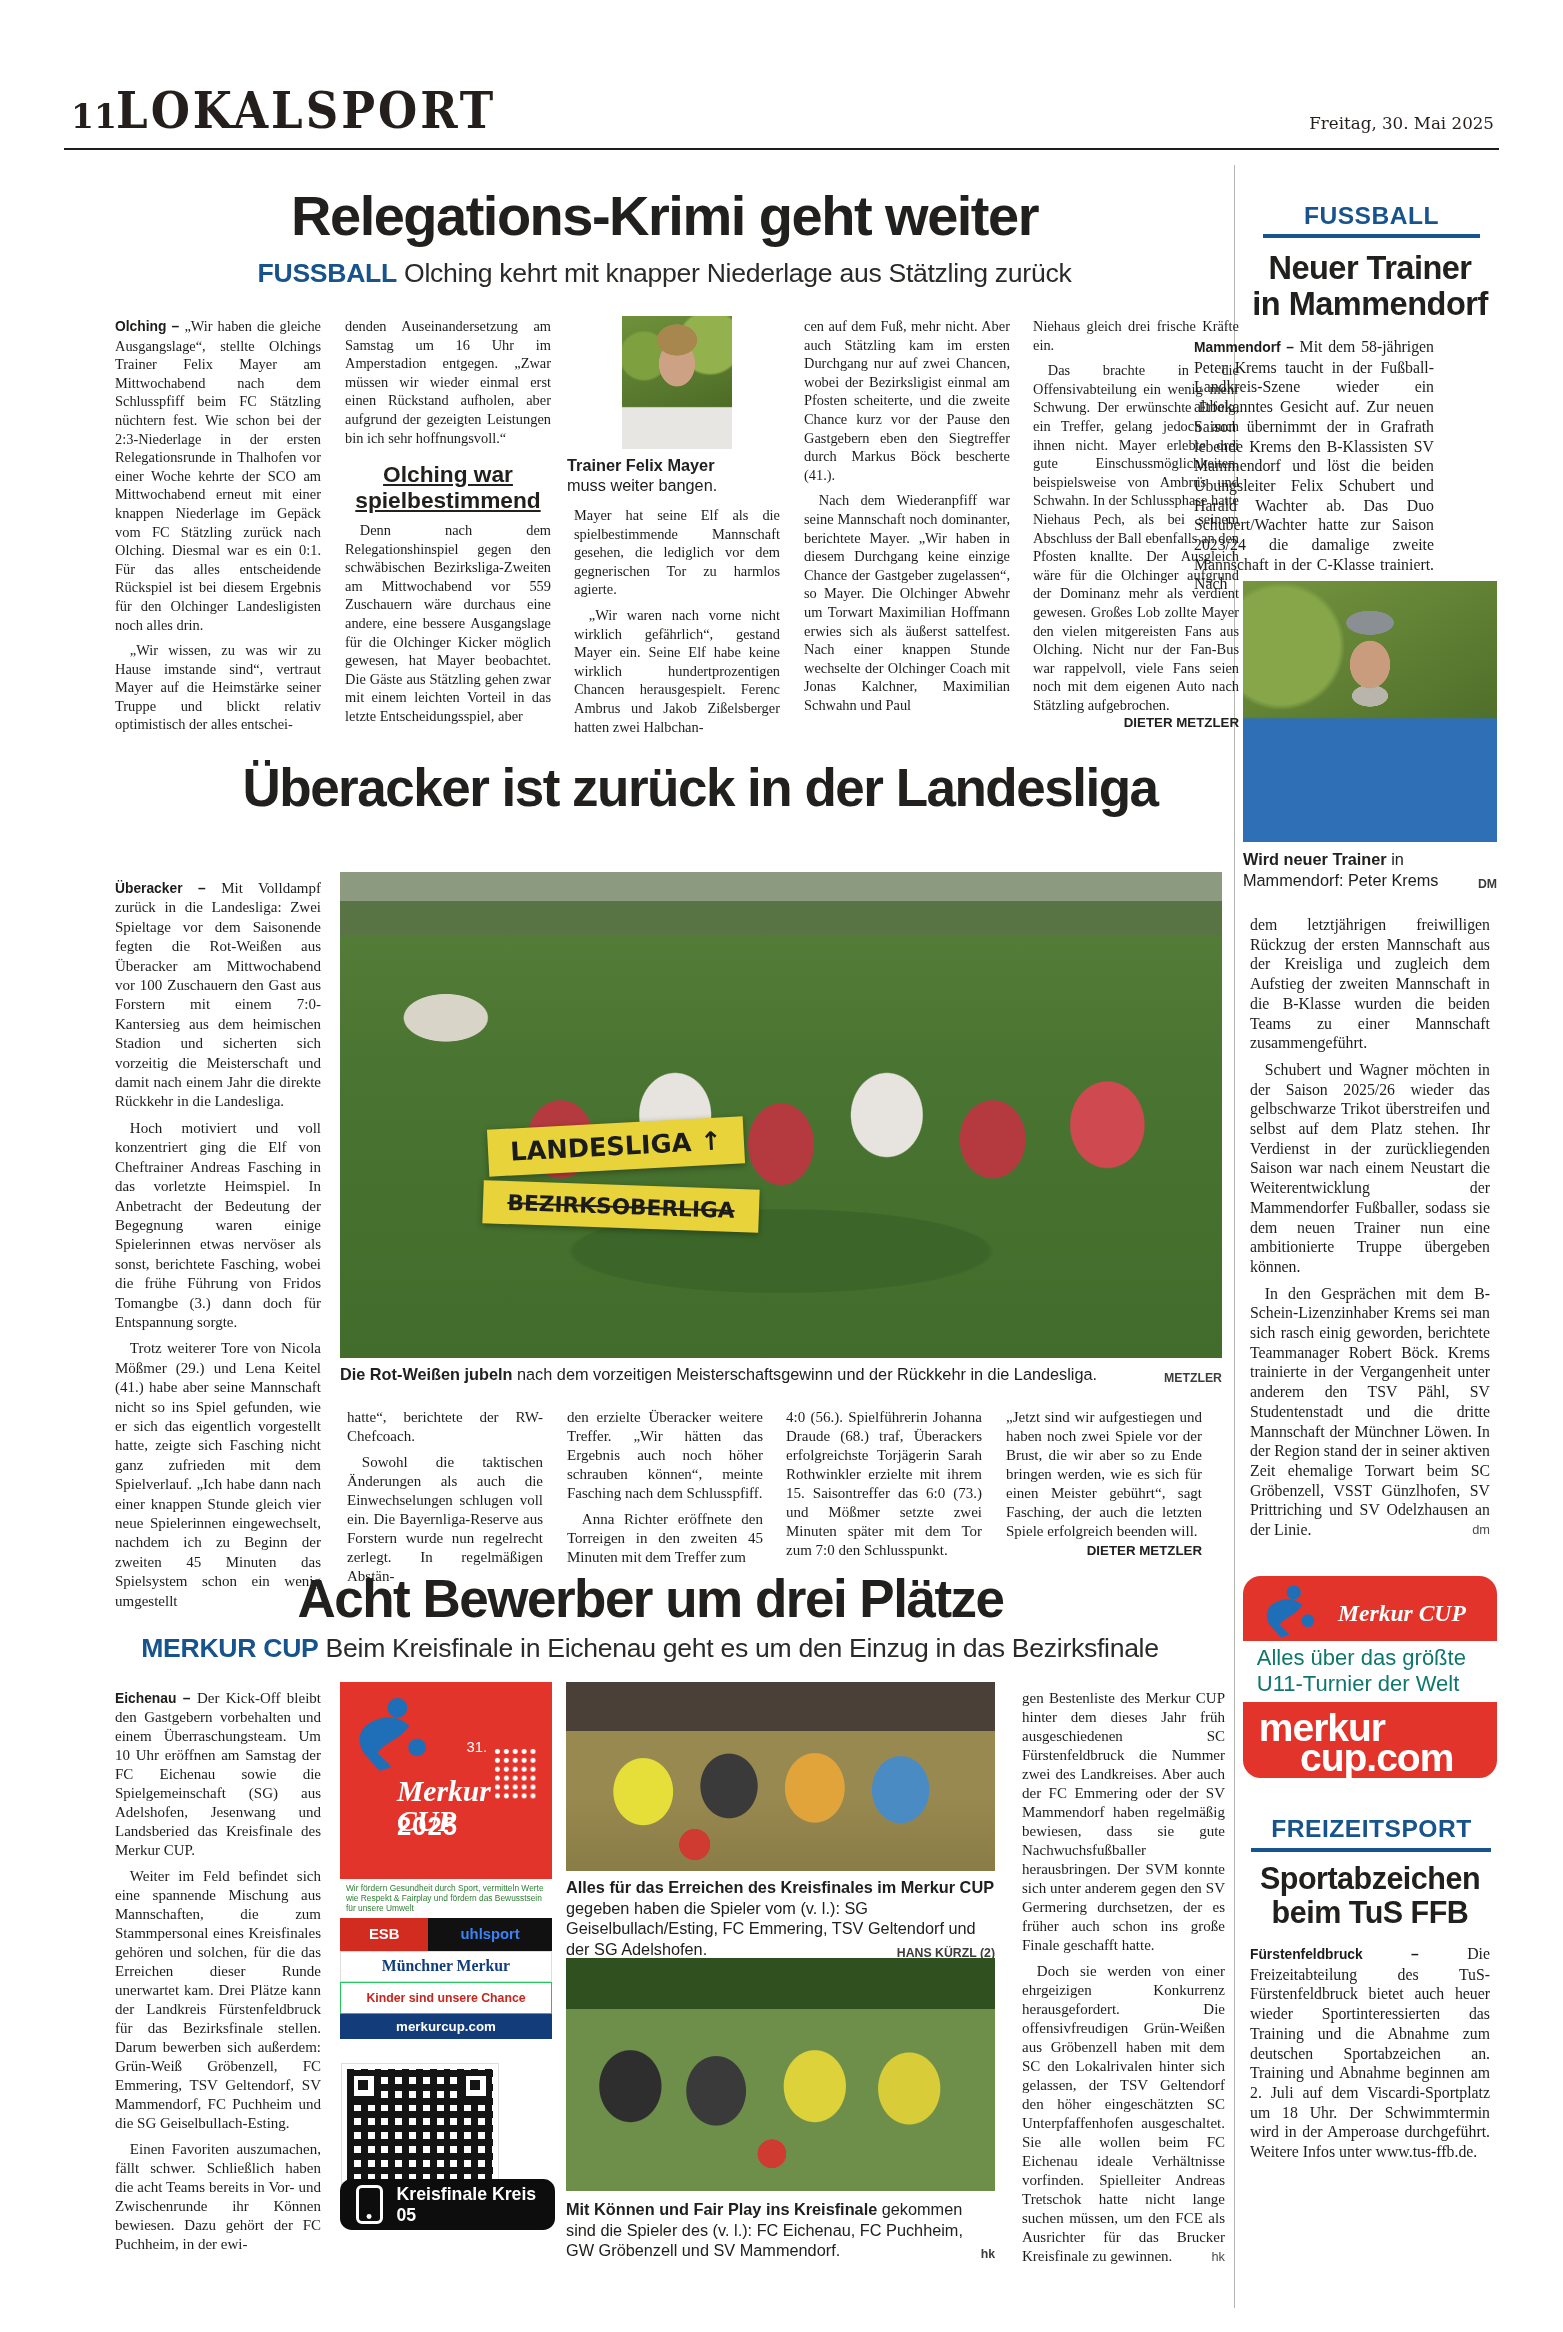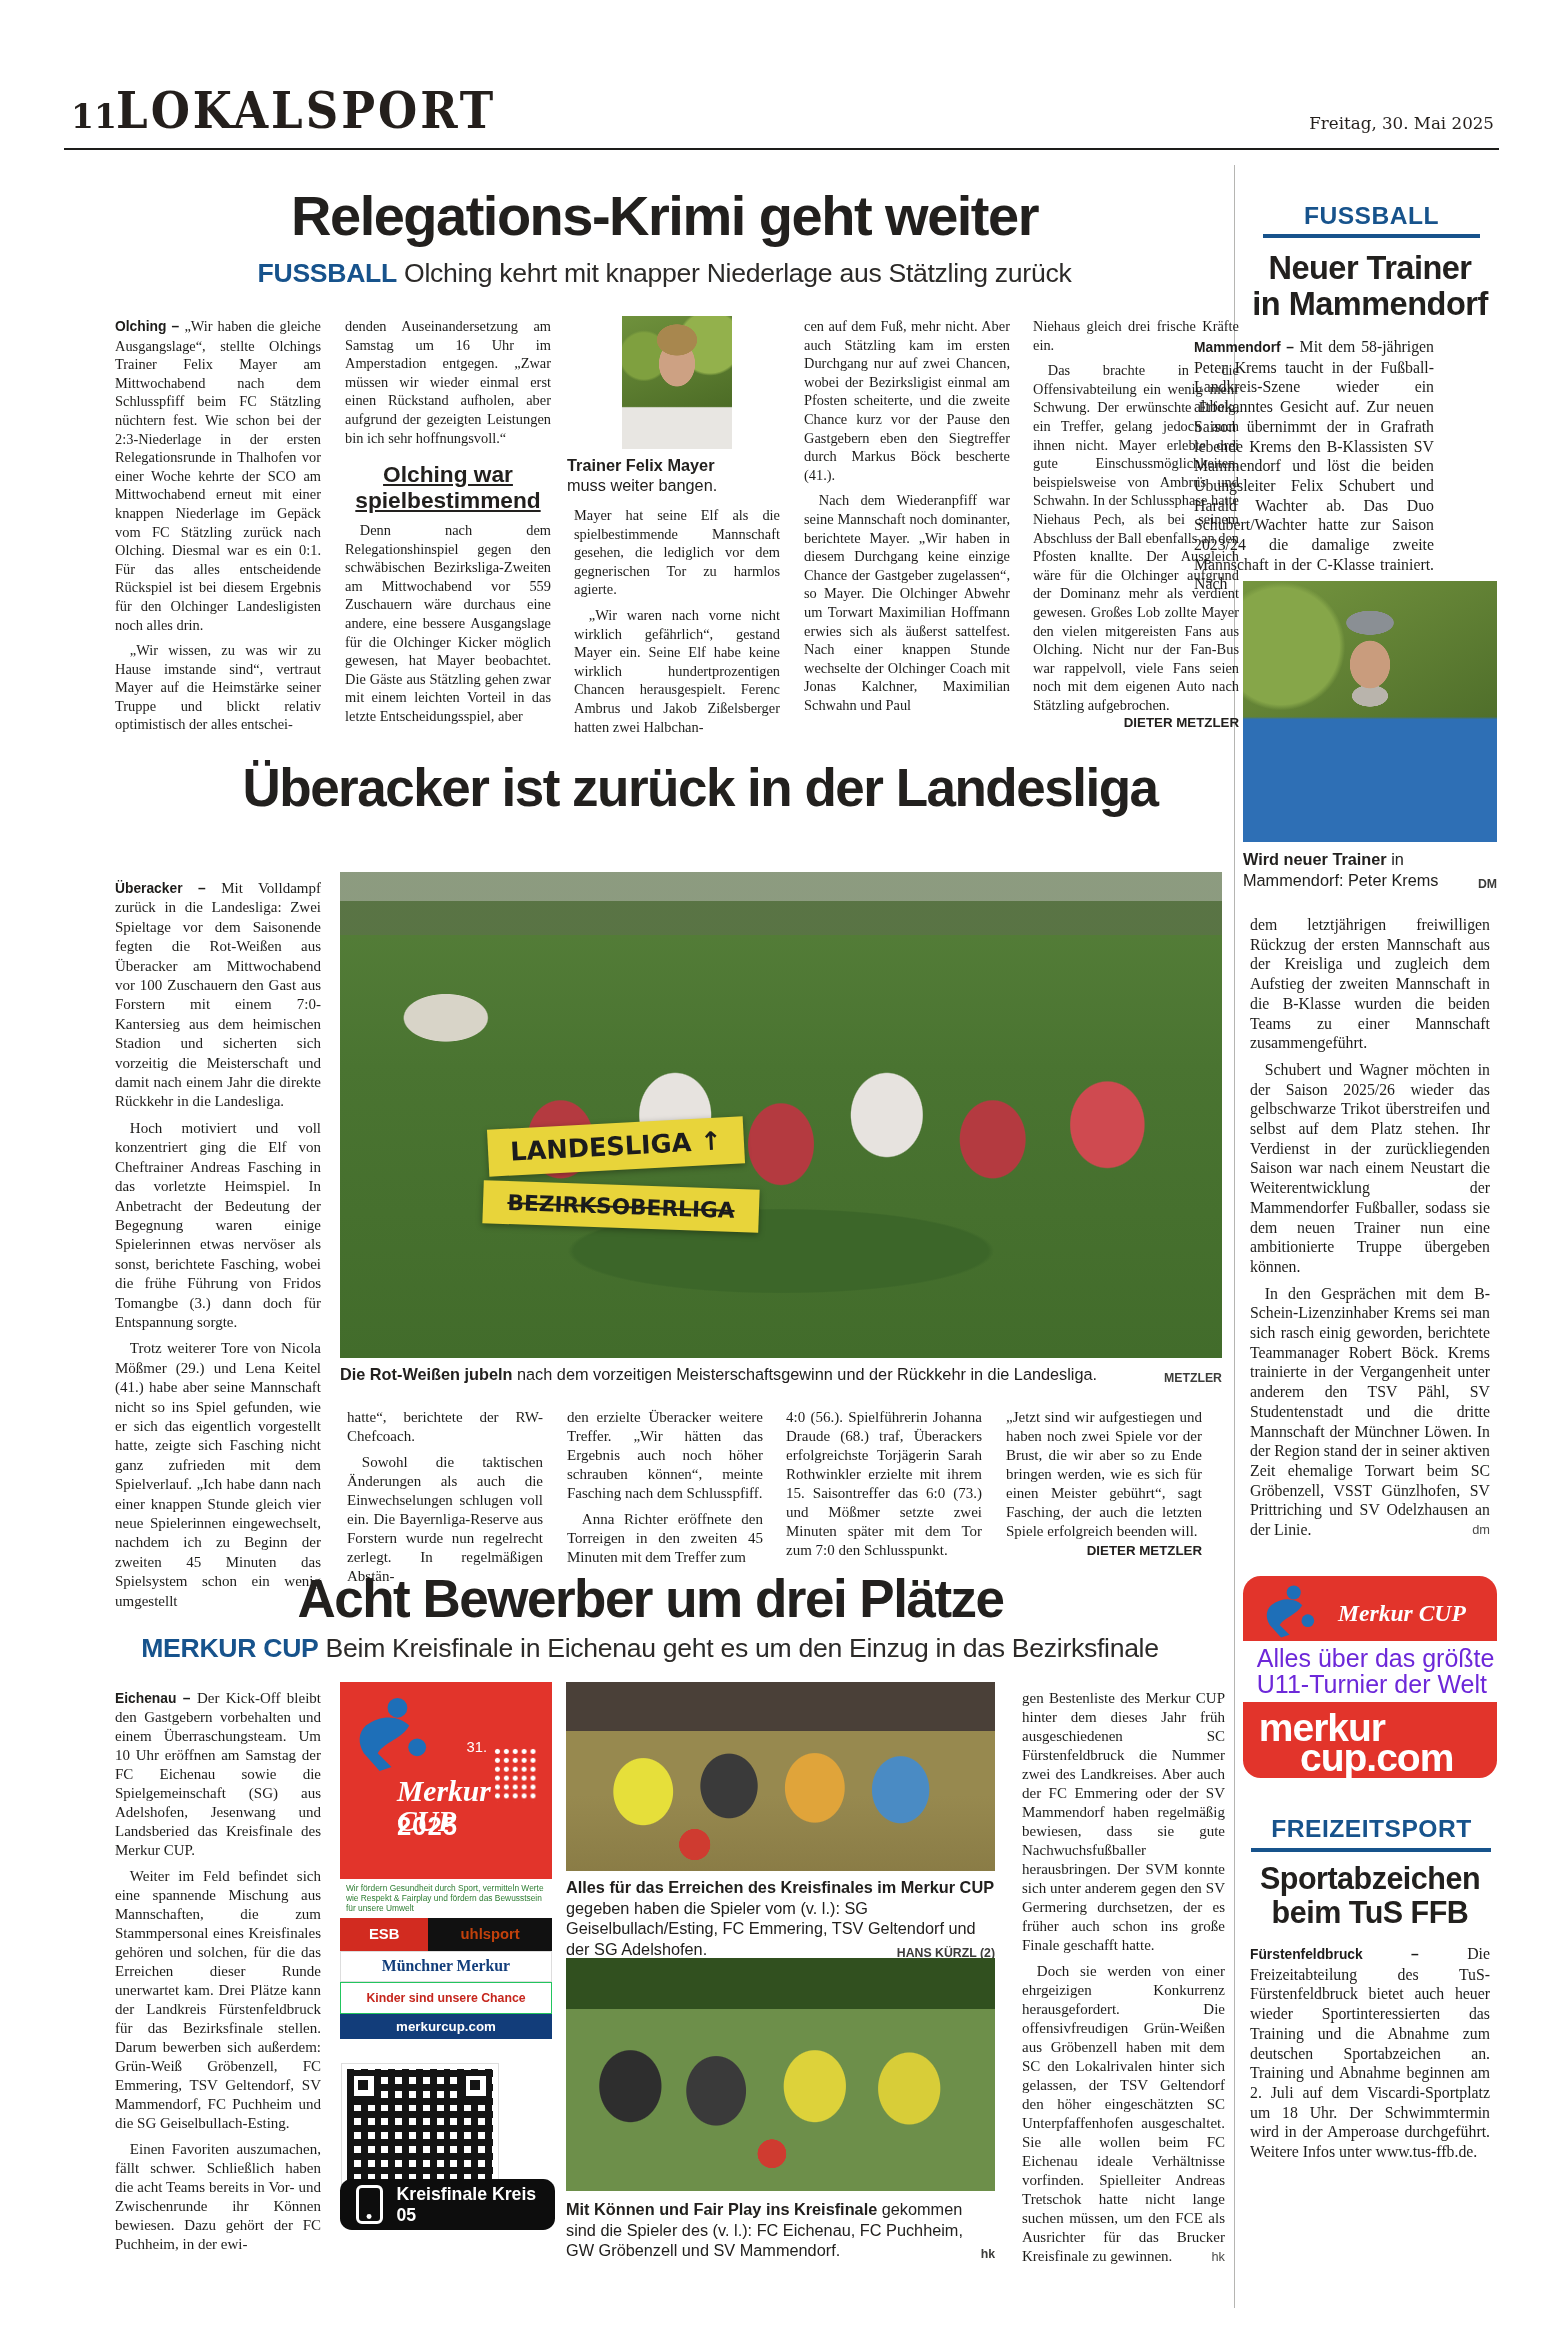--- a/index.html
+++ b/index.html
@@ -78,21 +78,21 @@
     radial-gradient(ellipse 51px 59px at 15% 55%, #2e2e2e 0 60%, rgba(0,0,0,0) 62%),
     radial-gradient(ellipse 49px 57px at 35% 57%, #3a3a3a 0 60%, rgba(0,0,0,0) 62%),
     radial-gradient(ellipse 51px 59px at 58% 55%, #ddd23a 0 60%, rgba(0,0,0,0) 62%),
     radial-gradient(ellipse 51px 59px at 80% 56%, #d8cd38 0 60%, rgba(0,0,0,0) 62%),
     radial-gradient(circle 23.6px at 48% 84%, #cf3b30 0 60%, rgba(0,0,0,0) 62%),
     linear-gradient(180deg,#6d8f4a 22% 100%, #5d7f3c 100%);}
   
   .ad{background:#e2342b;border-radius:17.7px;}
   .ad-logo{font-family:"Liberation Serif",serif;font-weight:bold;font-style:italic;color:#fff;font-size:23.6px;}
   .ad-band{position:absolute;left:0;right:0;background:#fff;}
-  .ad-band div{color:#6d28d9;font-family:"Liberation Sans",sans-serif;font-size:25px;line-height:26.6px;padding-left:13.8px;}
+  .ad-band div{color:#0f766e;font-family:"Liberation Sans",sans-serif;font-size:22px;line-height:26.6px;padding-left:13.8px;}
   .ad-big{color:#fff;font-family:"Liberation Sans",sans-serif;font-weight:700;font-size:39px;line-height:39px;letter-spacing:-1px;}
   
   .poster-red{background:#e2342b;color:#fff;font-family:"Liberation Sans",sans-serif;}
   .poster-num{font-size:14.8px;font-weight:400;}
   .poster-title{font-family:"Liberation Serif",serif;font-style:italic;font-weight:bold;font-size:29.6px;line-height:1.0;}
   .poster-year{font-size:25.6px;font-weight:700;letter-spacing:1px;}
   .slogan{font-family:"Liberation Sans",sans-serif;font-size:8.4px;line-height:10.3px;color:#2e7d32;background:#fff;padding:3.9px 5.9px;}
   .sprow{display:flex;}
   .spbox{font-family:"Liberation Sans",sans-serif;font-weight:700;display:flex;align-items:center;justify-content:center;}
   
@@ -227,21 +227,21 @@
         <path class="figure-blue" d="M14 30 C30 18, 48 20, 58 30 C50 44, 34 46, 26 58 L40 72 L28 76 L12 58 C6 48, 6 38, 14 30 Z"></path>
         <circle class="figure-blue" cx="66" cy="52" r="9"></circle>
       </svg>
       <div class="poster-num" style="position:absolute;right:65px;top:57px;">31.</div>
       <div class="poster-title" style="position:absolute;left:57px;top:95px;width:148px;">Merkur CUP</div>
       <div class="poster-year" style="position:absolute;left:57px;top:130px;">2025</div>
     </div>
     <div class="slogan">Wir fördern Gesundheit durch Sport, vermitteln Werte wie Respekt &amp; Fairplay und fördern das Bewusstsein für unsere Umwelt</div>
     <div class="sprow" style="height:33px;">
       <div class="spbox" style="flex:1;background:#d22b20;color:#fff;font-size:14.8px;">ESB</div>
-      <div class="spbox" style="flex:1.4;background:#111;color:#c2410c;font-size:14.8px;">uhlsport</div>
+      <div class="spbox" style="flex:1.4;background:#111;color:#3b82f6;font-size:14.8px;">uhlsport</div>
     </div>
     <div class="spbox" style="height:29.6px;background:#fff;border:1px solid #ddd;color:#123d7a;font-family:'Liberation Serif',serif;font-size:15.8px;">Münchner Merkur</div>
     <div class="spbox" style="height:29.6px;background:#fff;border:1px solid #22c55e;color:#c6261d;font-size:12.3px;">Kinder sind unsere Chance</div>
     <div class="spbox" style="height:25.6px;background:#123d7a;color:#fff;font-size:13.3px;">merkurcup.com</div>
   </div>
 
   <div class="abs qr" style="left:342px;top:2064px;width:146px;height:146px;">
     <div class="qf" style="left:2px;top:2px;"></div>
     <div class="qf" style="right:2px;top:2px;"></div>
     <div class="qf" style="left:2px;bottom:2px;"></div>

